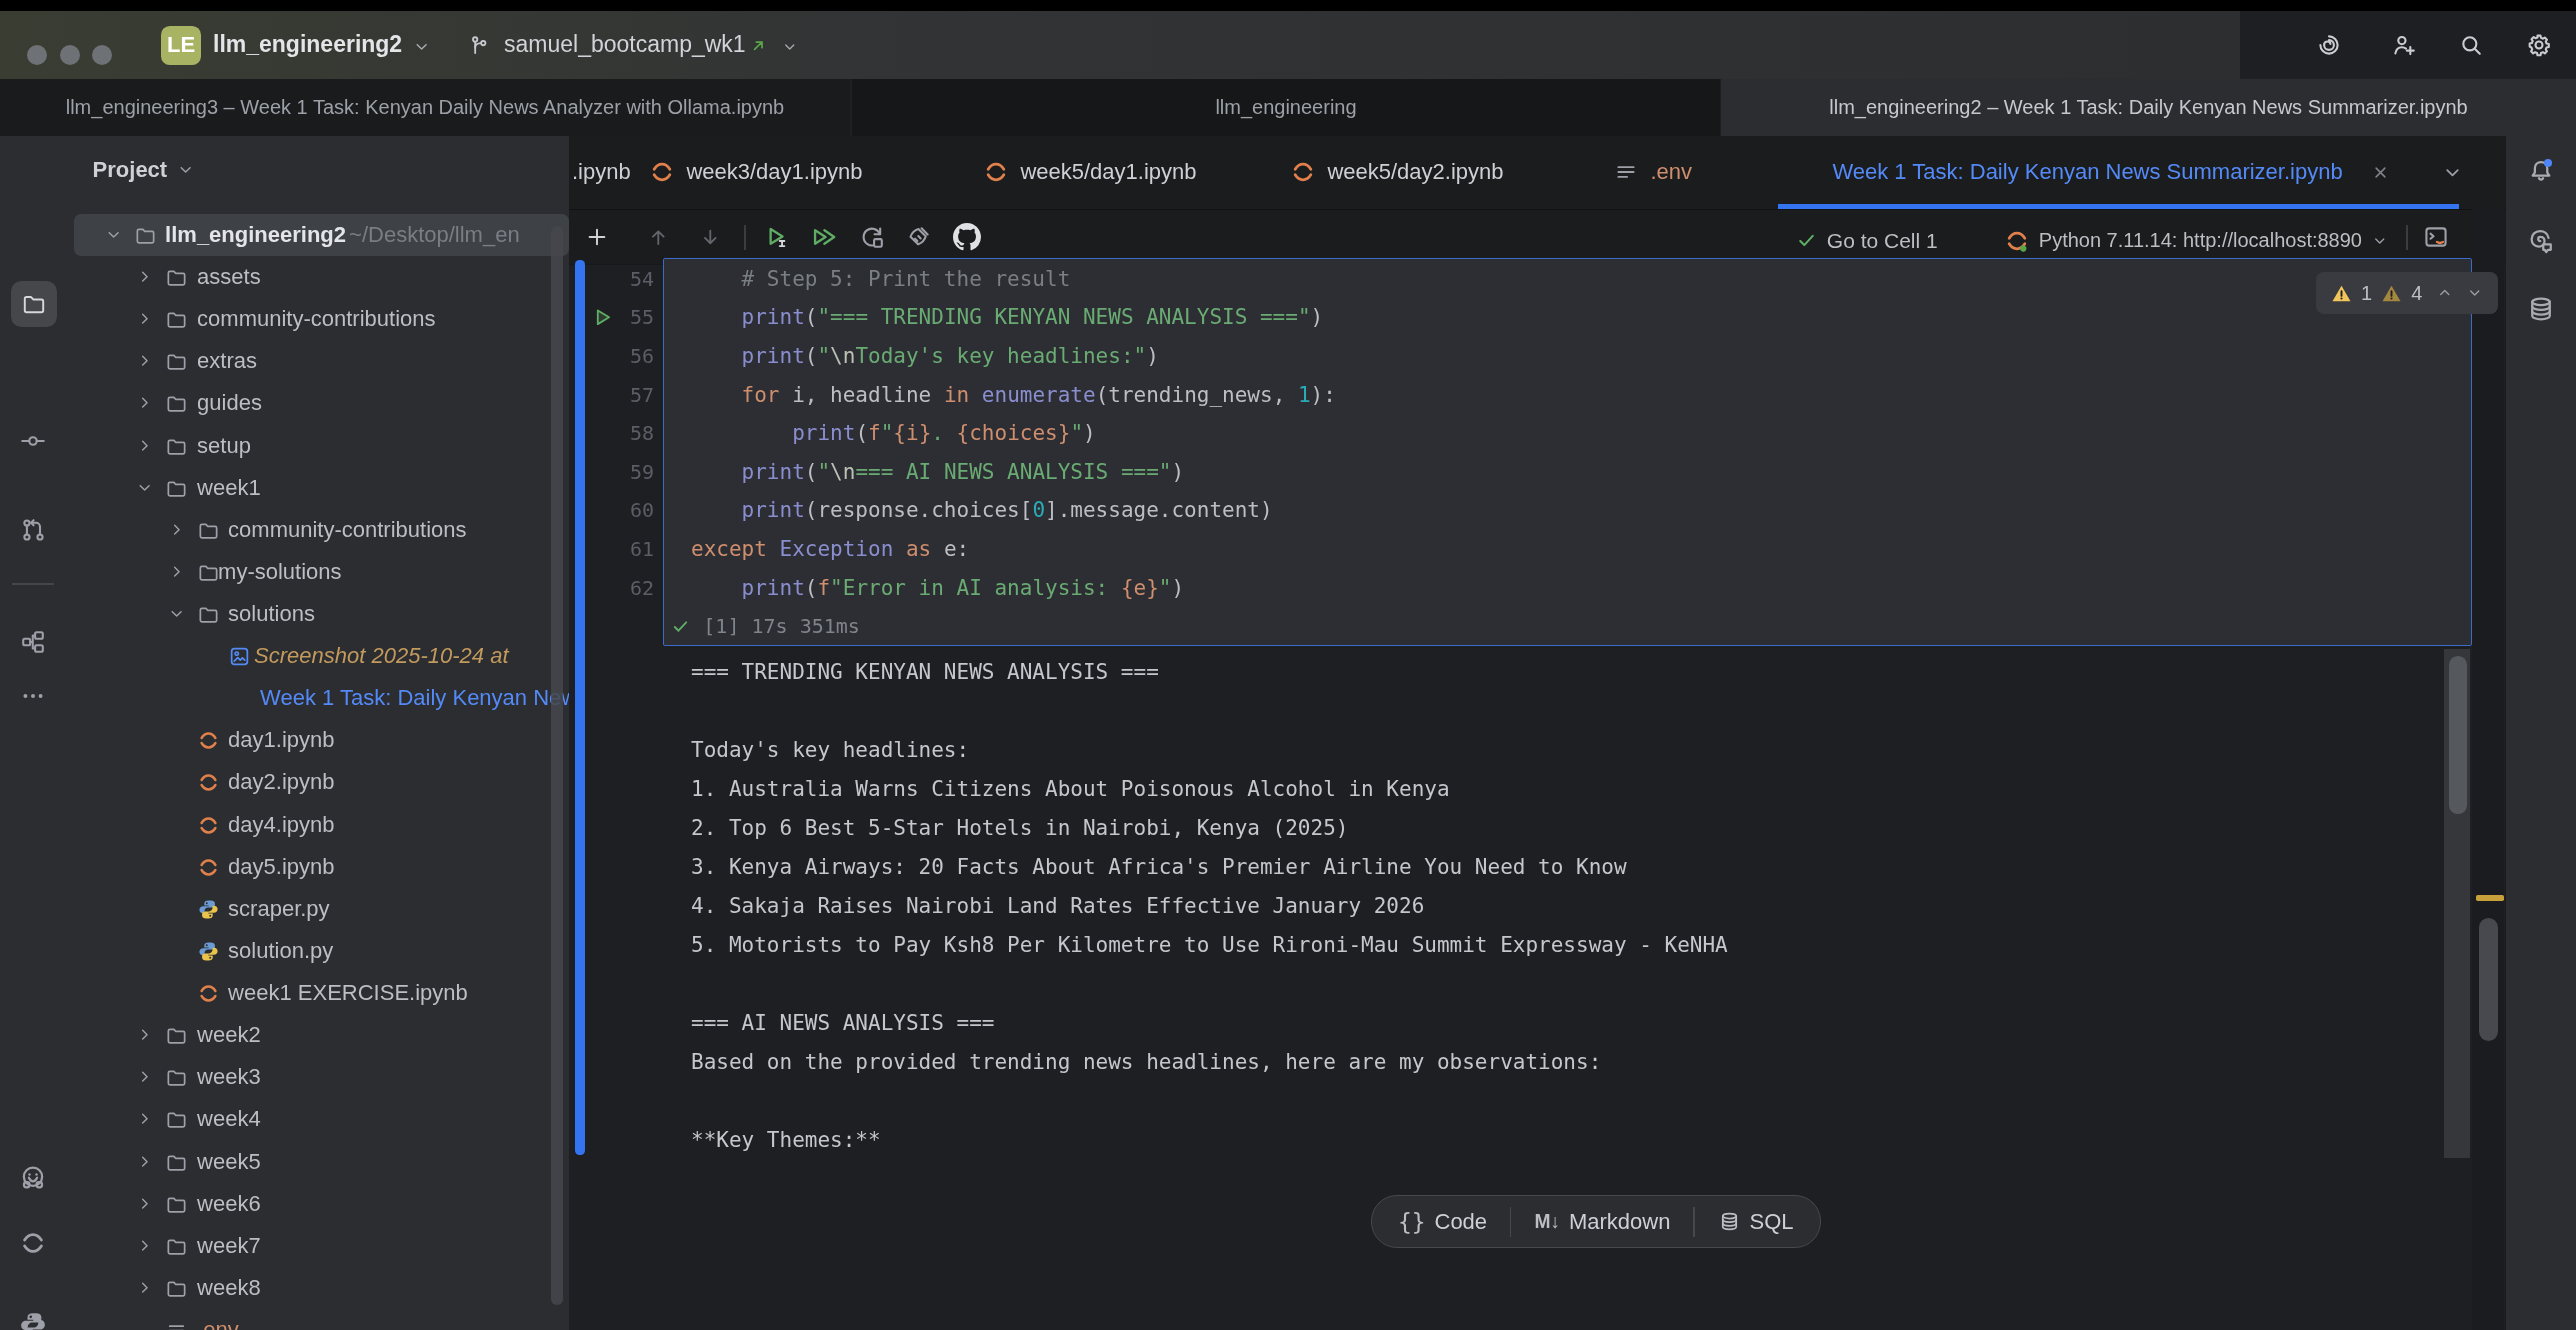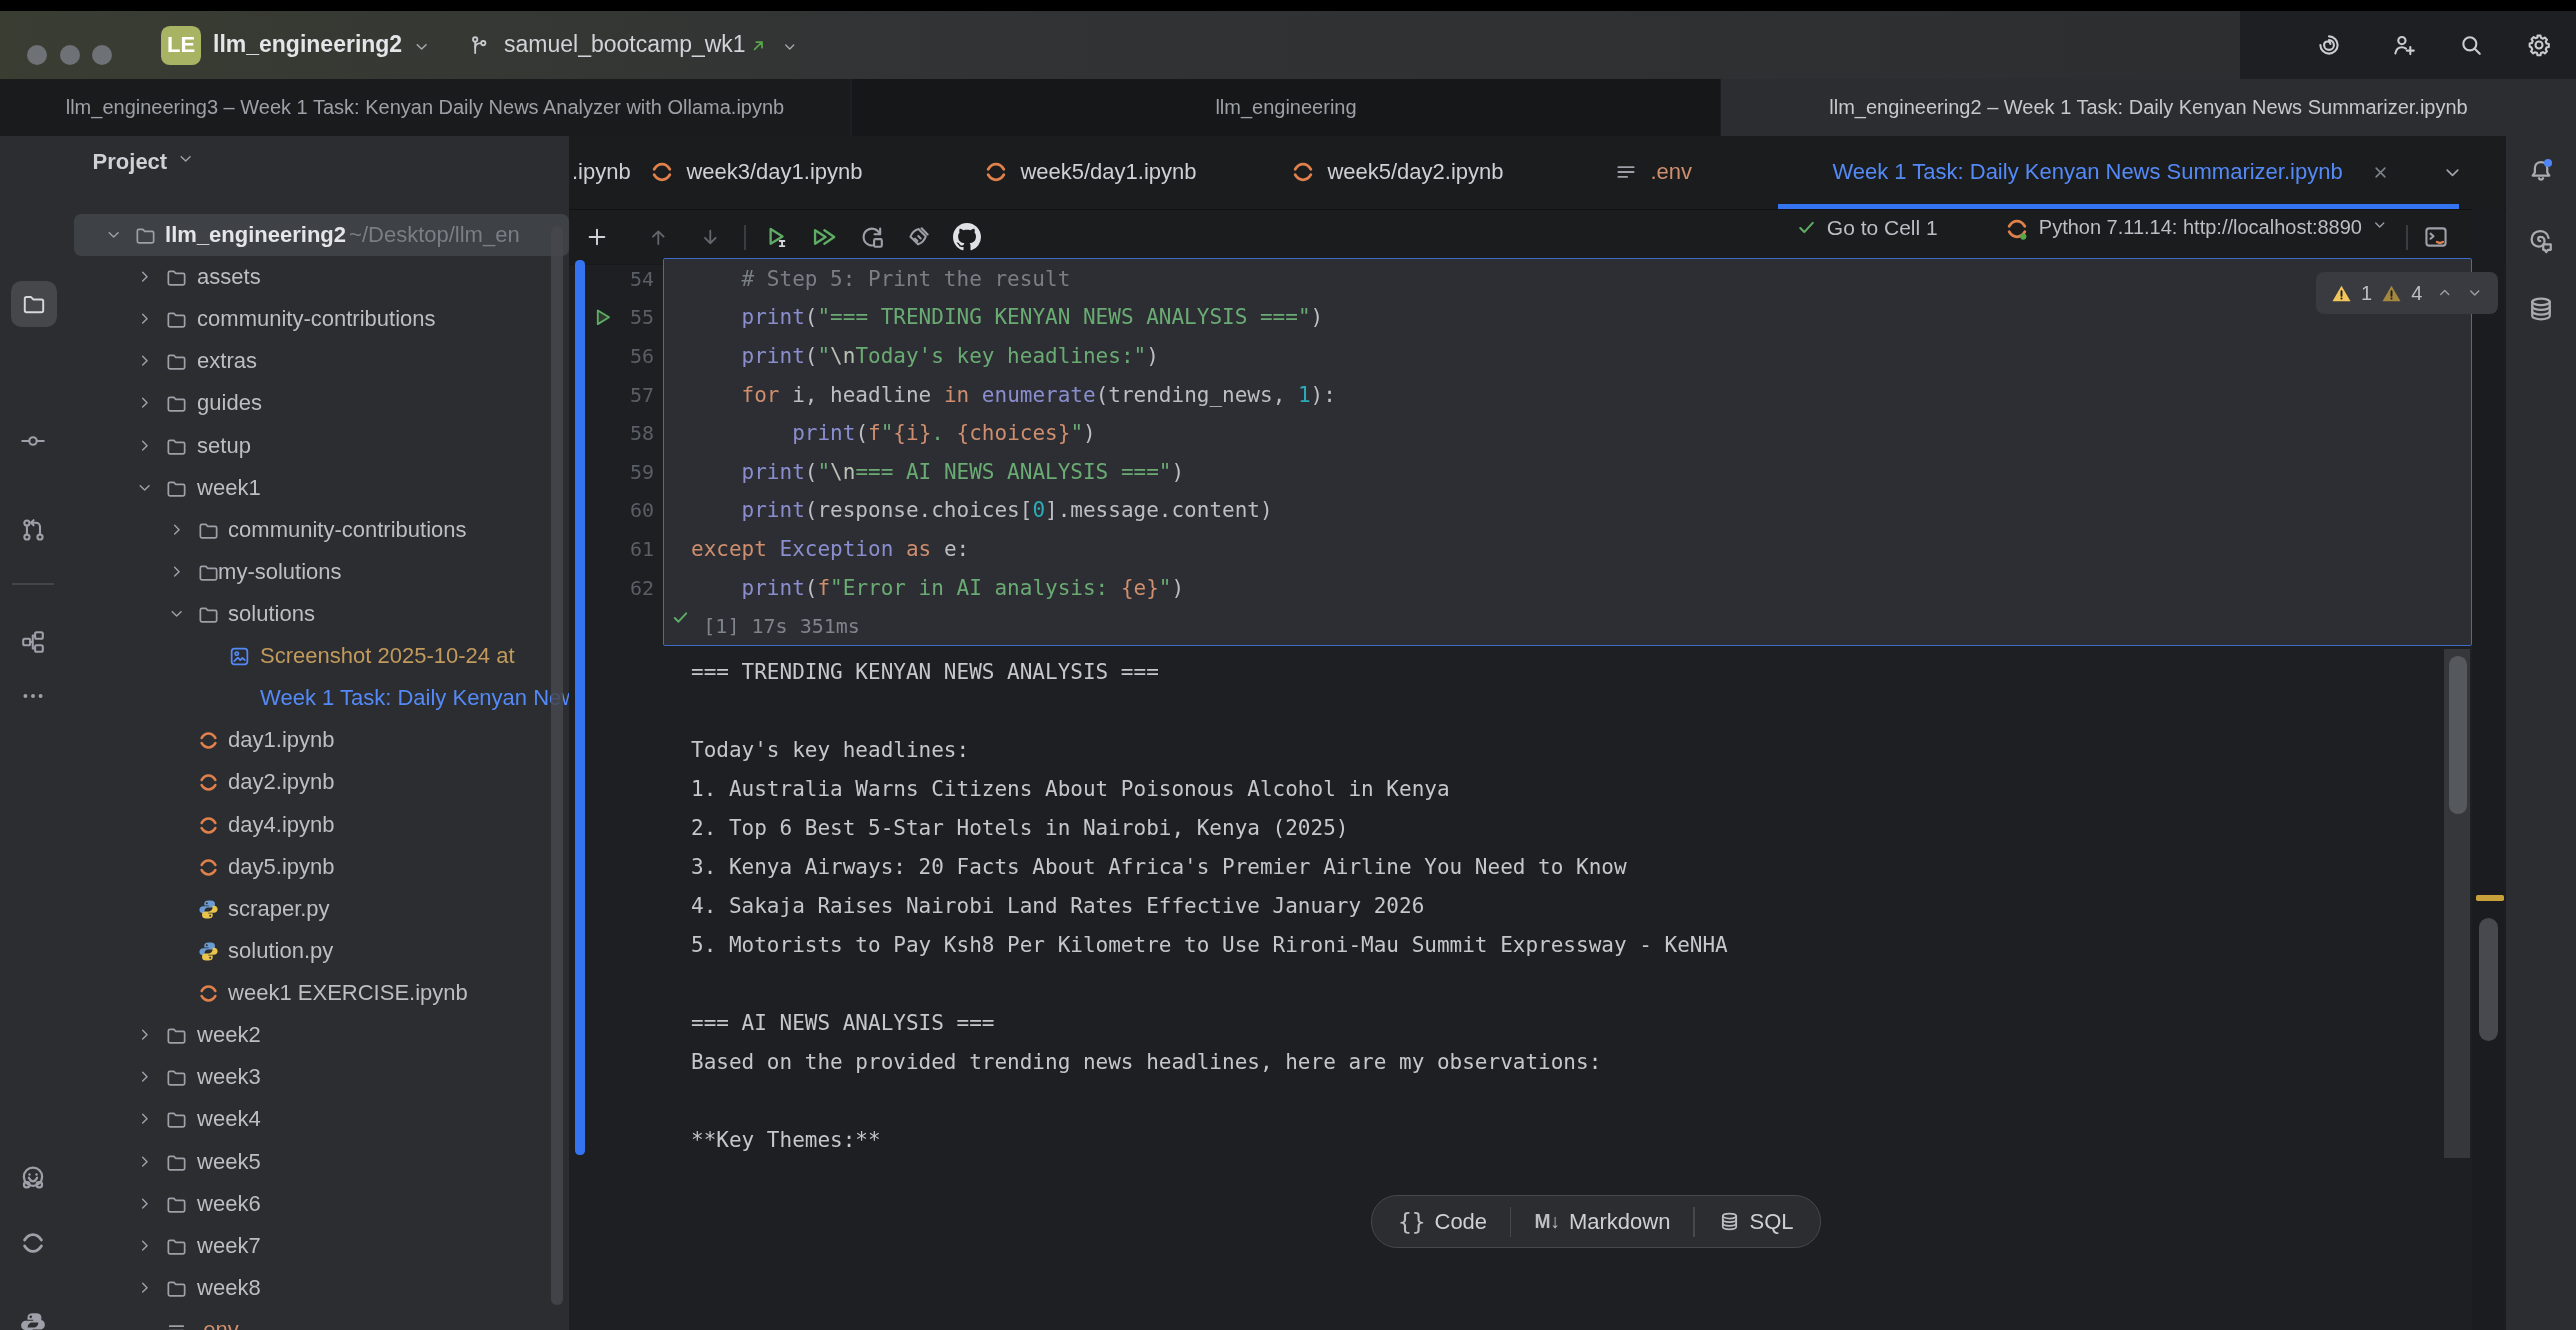--- a/index.html
+++ b/index.html
@@ -2,21 +2,21 @@
 <html style="font-size:14px"><head>
 <meta charset="utf-8">
 <style>
   html,body{margin:0;padding:0;background:#111214;}
   #stage{position:relative;width:2576px;height:1330px;background:#1E1F22;overflow:hidden;
          font-family:"Liberation Sans","DejaVu Sans",sans-serif;color:#BCBEC4;
          -webkit-font-smoothing:antialiased;}
   .abs{position:absolute;}
   .icn{display:inline-flex;align-items:center;justify-content:center;flex:none;}
   .icn svg{width:100%;height:100%;display:block;}
-  .row-flex{display:flex;}
+  .row-flex{display:flex;align-items:center;}
   
   #titlebar{left:0;top:10.5px;width:2240px;height:68px;
     background:linear-gradient(90deg,#3A3D32 0%,#313335 42%,#2C2E30 100%);}
   .tl-dot{position:absolute;top:34px;width:20px;height:20px;border-radius:50%;background:#6E7175;}
   #le-badge{left:161px;top:15px;width:40px;height:39px;border-radius:8.8px;background:#A9B364;
     display:flex;align-items:center;justify-content:center;font-size:22px;font-weight:700;color:#FFFFFF;}
   .tb-text{position:absolute;top:0;height:68px;display:flex;align-items:center;font-size:23px;}
   
   .wintab{position:absolute;top:79px;height:57px;display:flex;align-items:center;justify-content:center;
           font-size:20px;overflow:hidden;white-space:nowrap;}
@@ -346,21 +346,21 @@
           </div>
         </div>
         <div class="treerow" style="top: 421px;">
           <span class="icn" style="width: 23px; height: 23px; color: rgb(157, 160, 168); position: absolute; left: 154px; top: 9.7px;">
             <svg viewBox="0 0 24 24" stroke="currentColor" fill="none" stroke-width="1.8" stroke-linecap="round" stroke-linejoin="round">
               <rect x="3.8" y="3.8" width="16.4" height="16.4" rx="3" stroke="#548AF7"></rect>
               <circle cx="9.2" cy="9" r="1.7" stroke="#548AF7"></circle>
               <path stroke="#548AF7" d="m6.5 16.8 3.7-3.7 2.6 2.6 2.3-2.3 2.4 2.4"></path>
             </svg>
           </span>
-          <div class="lbl" style="left: 186px;">
+          <div class="lbl" style="left: 180px; font-style: italic;">
             <span style="color: rgb(194, 154, 93);">Screenshot 2025-10-24 at</span>
           </div>
         </div>
         <div class="treerow" style="top: 463px;">
           <span class="icn" style="width: 23px; height: 23px; color: rgb(157, 160, 168); position: absolute; left: 154px; top: 9.7px;">
             <svg viewBox="0 0 24 24" stroke="currentColor" fill="none" stroke-width="1.8" stroke-linecap="round" stroke-linejoin="round"></svg>
           </span>
           <div class="lbl" style="left: 186px;">
             <span style="color: rgb(84, 138, 247);">Week 1 Task: Daily Kenyan News Summarizer.ipynb</span>
           </div>

